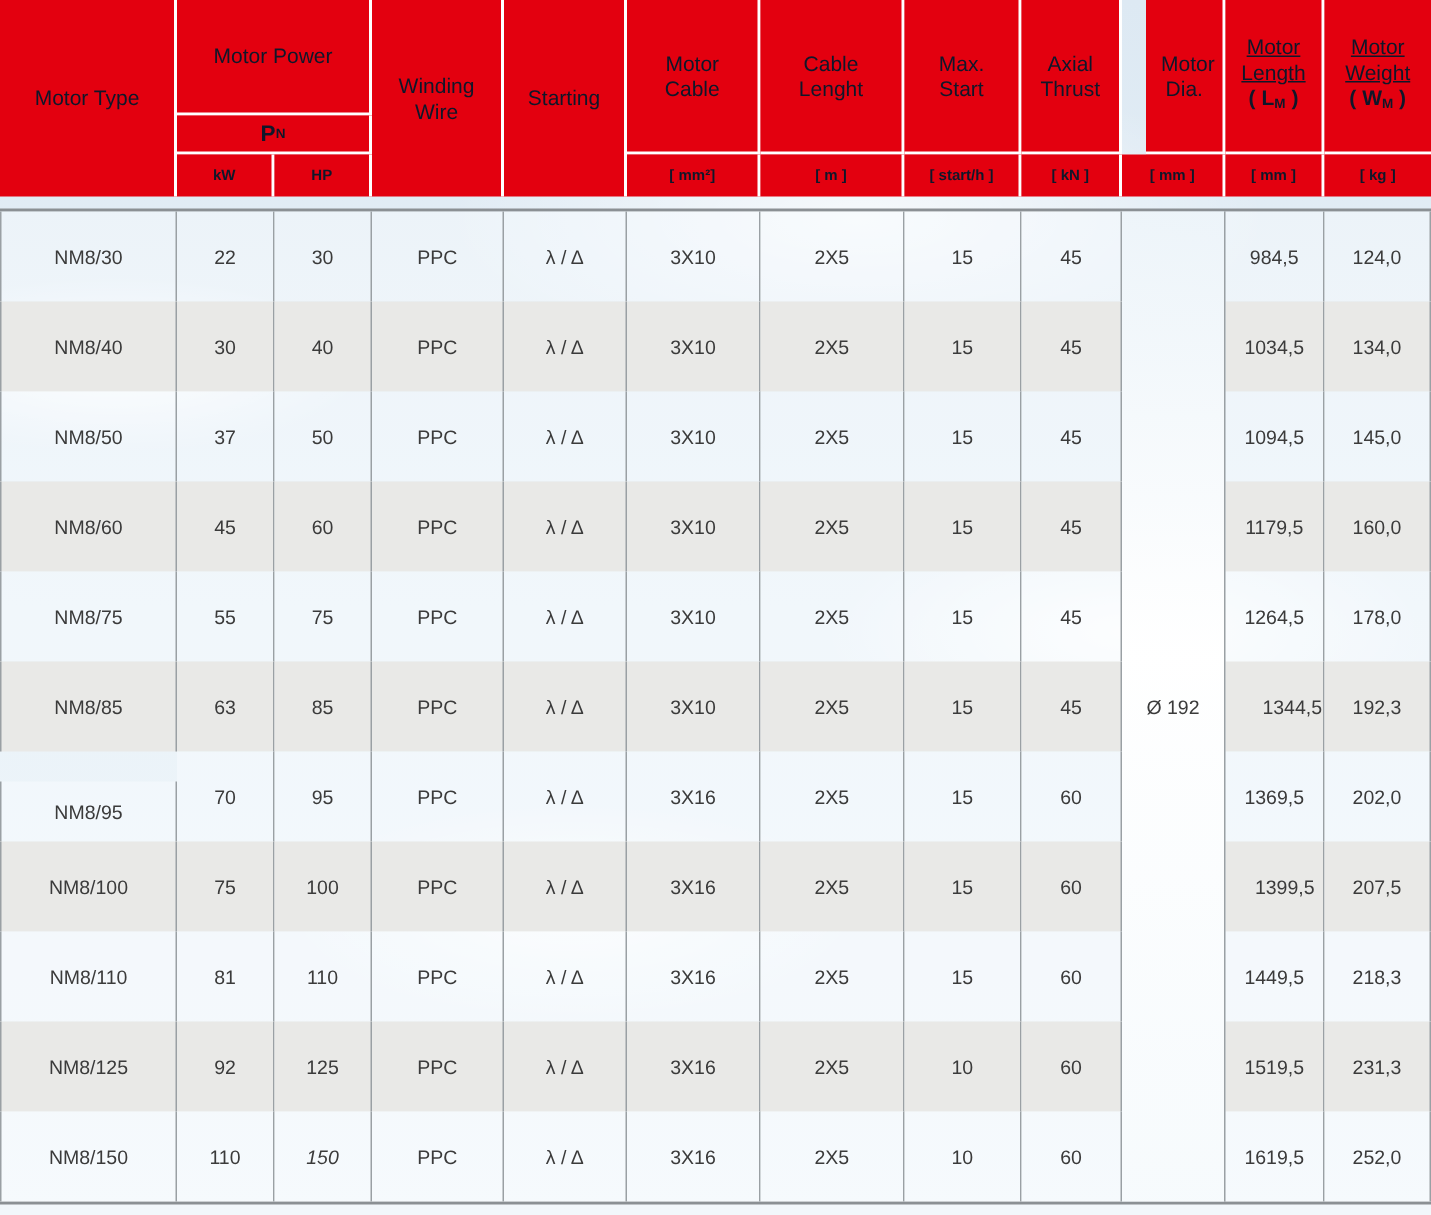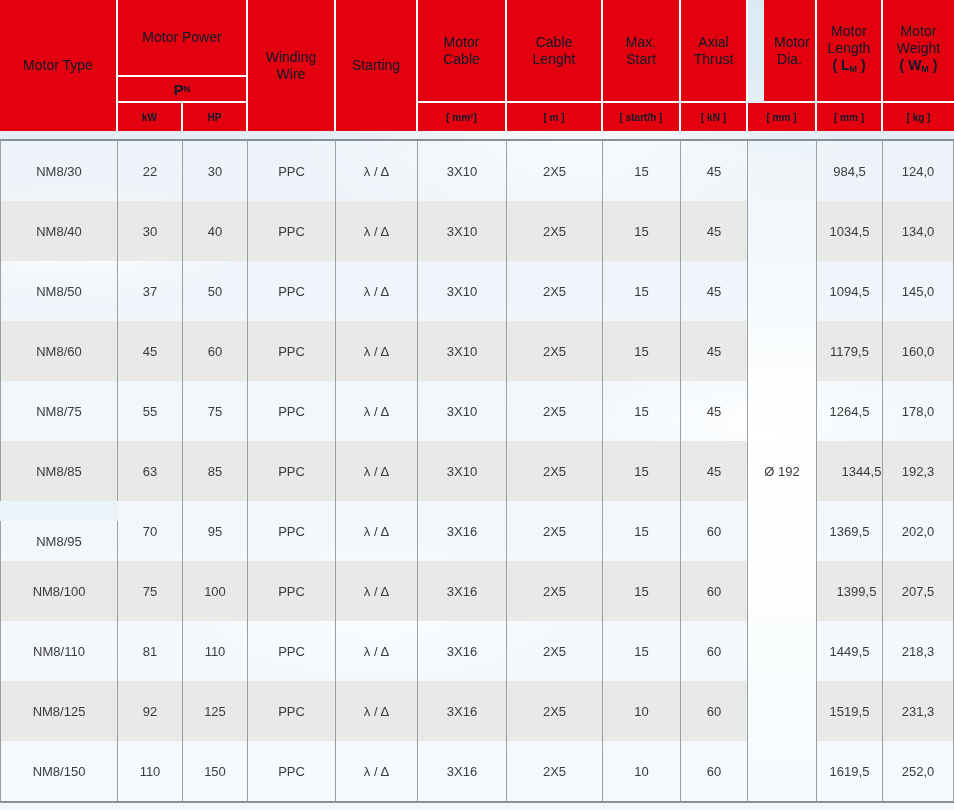--- a/index.html
+++ b/index.html
@@ -41,21 +41,21 @@
   .c-winding{ grid-column:4; grid-row:1/4; }
   .c-starting{ grid-column:5; grid-row:1/4; }
   .c-cable-l{ grid-column:6; grid-row:1/3; } .c-cable-u{ grid-column:6; grid-row:3; }
   .c-clen-l{ grid-column:7; grid-row:1/3; }  .c-clen-u{ grid-column:7; grid-row:3; }
   .c-mstart-l{ grid-column:8; grid-row:1/3; }.c-mstart-u{ grid-column:8; grid-row:3; }
   .c-thrust-l{ grid-column:9; grid-row:1/3; }.c-thrust-u{ grid-column:9; grid-row:3; }
   .c-dia-l{ grid-column:10; grid-row:1/3;margin-left:16px; }  .c-dia-u{ grid-column:10; grid-row:3; }
   .c-mlen-l{ grid-column:11; grid-row:1/3; } .c-mlen-u{ grid-column:11; grid-row:3; }
   .c-mwei-l{ grid-column:12; grid-row:1/3; } .c-mwei-u{ grid-column:12; grid-row:3; }
   .hcell .lbl{ display:block; width:100%; padding:0 10px; }
-  .c-mlen-l .lbl,.c-mwei-l .lbl{ padding:0 2px; }
+  .c-mlen-l .lbl,.c-mwei-l .lbl{ padding:0 2px;text-decoration:underline; }
   .sym{ font-weight:bold; white-space:nowrap; }
   .unit{ font-weight:bold; white-space:nowrap; font-size:10px; }
   sub{ font-size:9px; font-weight:bold; vertical-align:-2px; }
   
   .tbody{
     position:absolute; left:0; top:139px; width:954px;
     display:grid; grid-template-columns:var(--cols); grid-auto-rows:60px;
     border-top:2px solid var(--bord); border-bottom:2px solid var(--bord);
   }
   .bcell{
@@ -258,21 +258,21 @@
       <div class="bcell stripe" style="grid-area: 10 / 4;">PPC</div>
       <div class="bcell stripe" style="grid-area: 10 / 5;">λ / Δ</div>
       <div class="bcell stripe" style="grid-area: 10 / 6;">3X16</div>
       <div class="bcell stripe" style="grid-area: 10 / 7;">2X5</div>
       <div class="bcell stripe" style="grid-area: 10 / 8;">10</div>
       <div class="bcell stripe" style="grid-area: 10 / 9;">60</div>
       <div class="bcell stripe" style="grid-area: 10 / 11;">1519,5</div>
       <div class="bcell stripe" style="grid-area: 10 / 12;">231,3</div>
       <div class="bcell firstcol" style="grid-area: 11 / 1;">NM8/150</div>
       <div class="bcell" style="grid-area: 11 / 2;">110</div>
-      <div class="bcell" style="grid-area: 11 / 3;">150</div>
+      <div class="bcell" style="grid-area: 11 / 3; font-style: italic;">150</div>
       <div class="bcell" style="grid-area: 11 / 4;">PPC</div>
       <div class="bcell" style="grid-area: 11 / 5;">λ / Δ</div>
       <div class="bcell" style="grid-area: 11 / 6;">3X16</div>
       <div class="bcell" style="grid-area: 11 / 7;">2X5</div>
       <div class="bcell" style="grid-area: 11 / 8;">10</div>
       <div class="bcell" style="grid-area: 11 / 9;">60</div>
       <div class="bcell" style="grid-area: 11 / 11;">1619,5</div>
       <div class="bcell" style="grid-area: 11 / 12;">252,0</div>
       <div class="bcell dia" style="grid-area: 1 / 10 / span 11;">Ø 192</div>
     </div>

